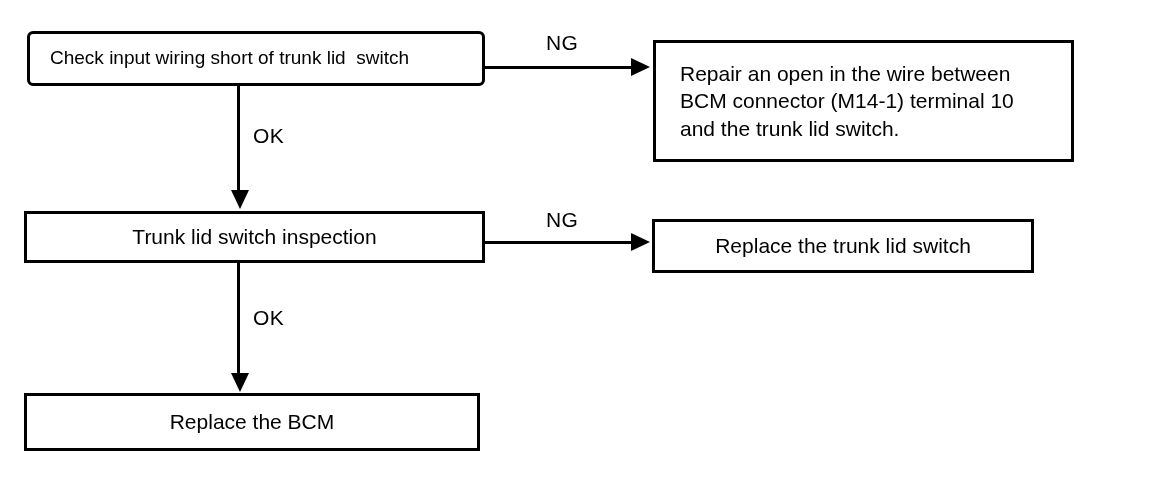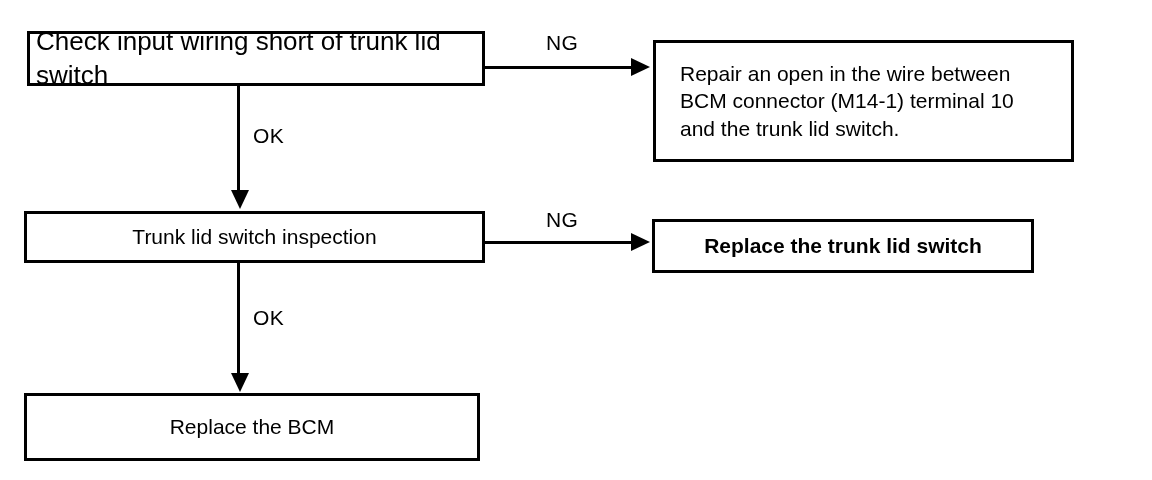--- a/index.html
+++ b/index.html
@@ -29,41 +29,41 @@
     display: block;
     width: 100%;
     white-space: pre-wrap;
   }
   .node.center .node-text { text-align: center; }
   .node.left   .node-text { text-align: left; }
 
   
   #node-check-input {
     left: 27px; top: 31px; width: 458px; height: 55px;
-    font-size: 26px;
-    padding: 0 6px;
+    font-size: 19px;
+    padding: 0 20px;
+    border-radius: 6px;
   }
   #node-repair-open {
     left: 653px; top: 40px; width: 421px; height: 122px;
     font-size: 21px;
     padding: 0 24px;
   }
   #node-trunk-inspection {
     left: 24px; top: 211px; width: 461px; height: 52px;
     font-size: 21px;
     padding: 0 10px;
   }
   #node-replace-switch {
     left: 652px; top: 219px; width: 382px; height: 54px;
     font-size: 21px;
     padding: 0 26px;
-    font-weight: bold;
   }
   #node-replace-bcm {
-    left: 24px; top: 393px; width: 456px; height: 68px;
+    left: 24px; top: 393px; width: 456px; height: 58px;
     font-size: 21px;
     padding: 0 2px;
   }
 
   
   .hline {
     position: absolute;
     height: 3px;
     background: #000000;
   }

